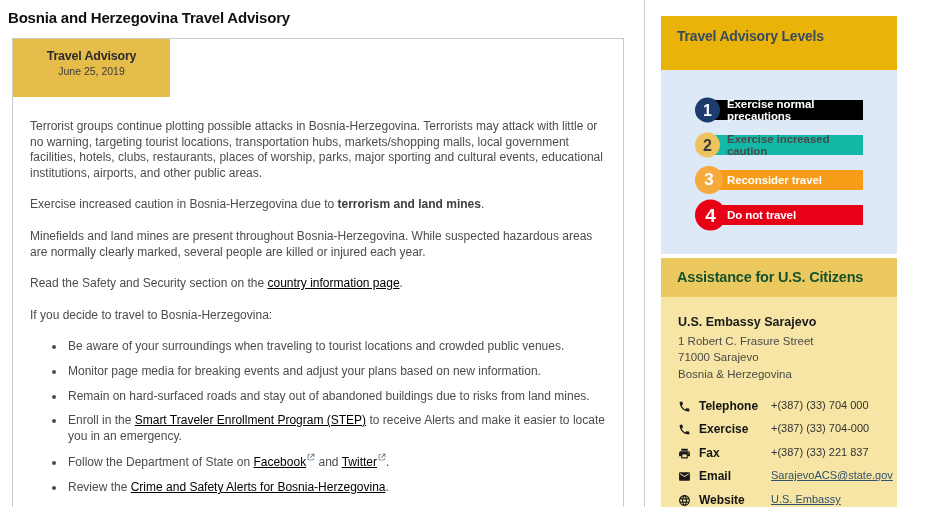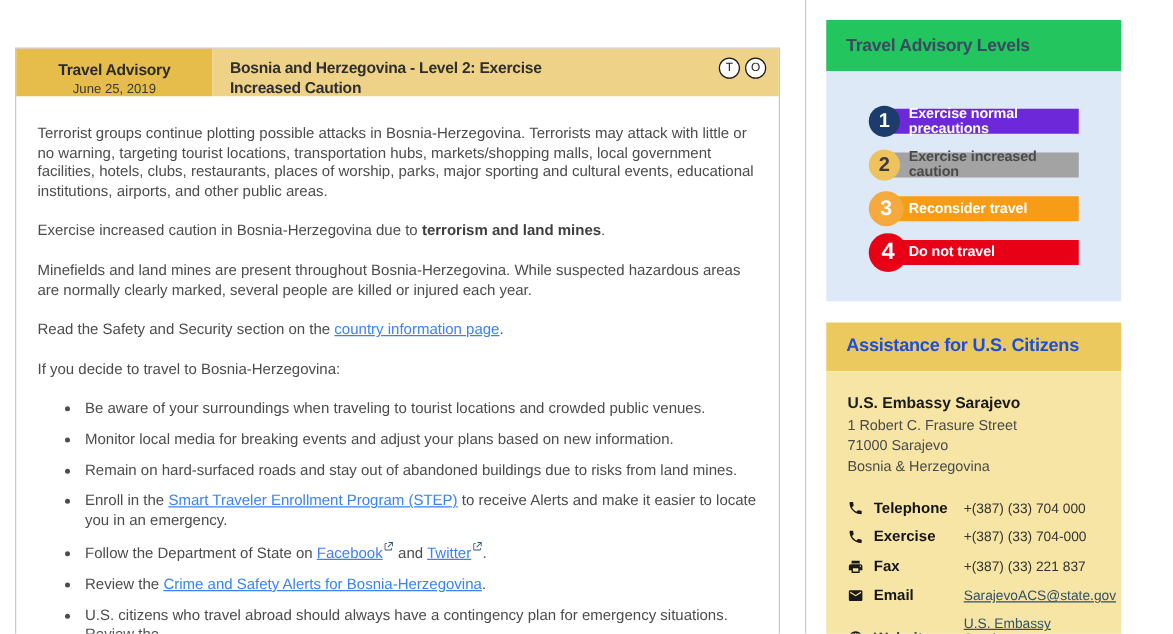--- a/index.html
+++ b/index.html
@@ -5,128 +5,121 @@
   * { margin:0; padding:0; box-sizing:border-box; }
   html,body { width:938px; height:507px; background:#ffffff;
     font-family:"Liberation Sans","DejaVu Sans",sans-serif; overflow:hidden; }
   .page { position:relative; width:938px; height:507px; }
 
   
   .page-title { position:absolute; left:8px; top:9px; font-size:15px; font-weight:bold;
     color:#0f0f0f; letter-spacing:-0.2px; }
   .advisory-box { position:absolute; left:12px; top:38px; width:612px;
     border:1px solid #c9c9c9; background:#ffffff; }
-  .banner { display:flex; height:38px; }
+  .banner { display:flex; height:58px; }
   .banner-left { width:157px; background:#e6bc4a; text-align:center; padding-top:10px; }
   .banner-label { font-size:12.5px; font-weight:bold; color:#2b2b2b; letter-spacing:-0.2px; }
   .banner-date { font-size:10.5px; color:#3a3a3a; margin-top:2px; }
   .banner-right { flex:1; background:#eed287; position:relative; padding:8px 10px 0 14px; }
   .banner-headline { font-size:12.5px; font-weight:bold; color:#2f2f2f; line-height:1.25;
     white-space:pre-line; letter-spacing:-0.2px; max-width:330px; }
   .share-buttons { position:absolute; top:7px; right:10px; display:flex; gap:4px; }
   .share-btn { width:17px; height:17px; border:1.5px solid #1a1a1a; border-radius:50%;
     background:#fdfdfd; display:flex; align-items:center; justify-content:center;
     font-size:9.5px; color:#1a1a1a; cursor:pointer; }
 
   .advisory-body { padding:14px 16px 18px 17px; font-size:12px; color:#4c4c4c; line-height:1.3; }
   .advisory-body p { margin:8px 0 16px; }
   .advisory-body strong { color:#3e3e3e; }
   .advisory-body ul { margin:14px 0 2px 36px; }
   .advisory-body li { margin-bottom:9px; padding-left:2px; }
-  a.lnk { color:#3b82f6; text-decoration:underline; cursor:pointer; }
+  a.lnk { color:#000000; text-decoration:underline; cursor:pointer; }
   .ext { display:inline-block; margin-left:1px; vertical-align:super; line-height:0; }
   .ext svg { width:8px; height:8px; fill:#31506b; }
 
   
   .v-divider { position:absolute; left:644px; top:0; width:1px; height:507px; background:#cccccc; }
 
   
   .levels-panel { position:absolute; left:661px; top:16px; width:236px; }
-  .levels-header { background:#22c55e; padding:12px 16px 13px; font-size:14px;
+  .levels-header { background:#eab308; padding:12px 16px 26px; font-size:14px;
     font-weight:bold; color:#3a4b61; letter-spacing:-0.2px; }
   .levels-body { background:#dde9f7; padding:30px 0 29px; }
   .level-row { position:relative; height:20px; margin:0 34px 15px; }
   .level-row:last-child { margin-bottom:0; }
   .level-pill { position:absolute; left:10px; right:0; top:0; height:20px;
     display:flex; align-items:center; }
   .level-label { margin-left:22px; font-size:11.5px; font-weight:bold; letter-spacing:-0.1px; }
   .level-circle { position:absolute; top:50%; transform:translateY(-50%); border-radius:50%;
     display:flex; align-items:center; justify-content:center; font-weight:bold; z-index:2; }
 
   .assist-panel { position:absolute; left:661px; top:258px; width:236px; }
   .assist-header { background:#ebc95e; padding:11px 16px 12px; font-size:14.5px;
-    font-weight:bold; color:#1d4ed8; letter-spacing:-0.2px; }
+    font-weight:bold; color:#14532d; letter-spacing:-0.2px; }
   .assist-body { background:#f6e5a4; padding:18px 14px 26px 17px; }
   .embassy-name { font-size:12.5px; font-weight:bold; color:#1a1a1a; margin-bottom:4px; }
   .address-line { font-size:11.5px; color:#4a4a4a; line-height:1.42; }
   .contact-list { margin-top:17px; }
-  .contact-row { display:flex; align-items:flex-end; margin-bottom:9.5px; min-height:13px; }
+  .contact-row { display:flex; align-items:flex-start; margin-bottom:9.5px; min-height:13px; }
   .contact-row:last-child { margin-bottom:0; }
   .contact-icon { width:14px; height:13px; margin-right:7px; flex:0 0 auto; }
   .contact-icon svg { width:13px; height:13px; fill:#1a1a1a; }
   .contact-label { font-size:12px; font-weight:bold; color:#141414; width:72px; flex:0 0 auto; }
   .contact-value { font-size:11px; color:#333333; }
   .contact-value.is-link { color:#31506b; text-decoration:underline; cursor:pointer; }
 </style>
 </head>
 <body>
 
 <div class="page">
 
+  <div class="page-title">Bosnia and Herzegovina Travel Advisory</div>
 
   <div class="advisory-box">
     <div class="banner">
       <div class="banner-left">
         <div class="banner-label">Travel Advisory</div>
         <div class="banner-date">June 25, 2019</div>
-      </div>
-      <div class="banner-right">
-        <div class="banner-headline">Bosnia and Herzegovina - Level 2: Exercise
-Increased Caution</div>
-        <div class="share-buttons" id="share-buttons">
-            <div class="share-btn">T</div>
-            <div class="share-btn">O</div>
-          </div>
       </div>
     </div>
     <div class="advisory-body" id="advisory-body">
         <p>Terrorist groups continue plotting possible attacks in Bosnia-Herzegovina. Terrorists may attack with little or no warning, targeting tourist locations, transportation hubs, markets/shopping malls, local government facilities, hotels, clubs, restaurants, places of worship, parks, major sporting and cultural events, educational institutions, airports, and other public areas.</p>
         <p>Exercise increased caution in Bosnia-Herzegovina due to <strong>terrorism and land mines</strong>.</p>
         <p>Minefields and land mines are present throughout Bosnia-Herzegovina. While suspected hazardous areas are normally clearly marked, several people are killed or injured each year.</p>
         <p>Read the Safety and Security section on the <a class="lnk">country information page</a>.</p>
         <p>If you decide to travel to Bosnia-Herzegovina:</p>
         <ul>
           <li>Be aware of your surroundings when traveling to tourist locations and crowded public venues.</li>
-          <li>Monitor local media for breaking events and adjust your plans based on new information.</li>
+          <li>Monitor page media for breaking events and adjust your plans based on new information.</li>
           <li>Remain on hard-surfaced roads and stay out of abandoned buildings due to risks from land mines.</li>
           <li>Enroll in the <a class="lnk">Smart Traveler Enrollment Program (STEP)</a> to receive Alerts and make it easier to locate you in an emergency.</li>
           <li>Follow the Department of State on <a class="lnk">Facebook<span class="ext"><svg viewBox="0 0 12 12">
                   <path d="M4 2H2.5C1.7 2 1 2.7 1 3.5v6C1 10.3 1.7 11 2.5 11h6c.8 0 1.5-.7 1.5-1.5V8H9v1.5c0 .3-.2.5-.5.5h-6c-.3 0-.5-.2-.5-.5v-6c0-.3.2-.5.5-.5H4V2zm2-1v1h3.3L4.6 6.7l.7.7L10 2.7V6h1V1H6z"></path>
                 </svg></span></a> and <a class="lnk">Twitter<span class="ext"><svg viewBox="0 0 12 12">
                   <path d="M4 2H2.5C1.7 2 1 2.7 1 3.5v6C1 10.3 1.7 11 2.5 11h6c.8 0 1.5-.7 1.5-1.5V8H9v1.5c0 .3-.2.5-.5.5h-6c-.3 0-.5-.2-.5-.5v-6c0-.3.2-.5.5-.5H4V2zm2-1v1h3.3L4.6 6.7l.7.7L10 2.7V6h1V1H6z"></path>
                 </svg></span></a>.</li>
           <li>Review the <a class="lnk">Crime and Safety Alerts for Bosnia-Herzegovina</a>.</li>
           <li>U.S. citizens who travel abroad should always have a contingency plan for emergency situations. Review the .</li>
         </ul>
       </div>
   </div>
 
   <div class="v-divider"></div>
 
   <div class="levels-panel">
     <div class="levels-header">Travel Advisory Levels</div>
     <div class="levels-body" id="levels-list">
         <div class="level-row">
-          <div class="level-pill" style="background: #6d28d9;">
+          <div class="level-pill" style="background: #000000;">
             <span class="level-label" style="color: rgb(255, 255, 255);">Exercise normal precautions</span>
           </div>
           <div class="level-circle" style="width: 25px; height: 25px; left: 0px; background: rgb(29, 60, 110); color: rgb(255, 255, 255); font-size: 16px;">1</div>
         </div>
         <div class="level-row">
-          <div class="level-pill" style="background: #a3a3a3;">
+          <div class="level-pill" style="background: #14b8a6;">
             <span class="level-label" style="color: rgb(74, 74, 74);">Exercise increased caution</span>
           </div>
           <div class="level-circle" style="width: 25px; height: 25px; left: 0px; background: rgb(238, 194, 92); color: rgb(60, 60, 60); font-size: 16px;">2</div>
         </div>
         <div class="level-row">
           <div class="level-pill" style="background: rgb(247, 156, 23); align-items: center;">
             <span class="level-label" style="color: rgb(255, 255, 255);">Reconsider travel</span>
           </div>
           <div class="level-circle" style="width: 28px; height: 28px; left: 0px; background: rgb(246, 169, 60); color: rgb(255, 255, 255); font-size: 17px;">3</div>
         </div>

